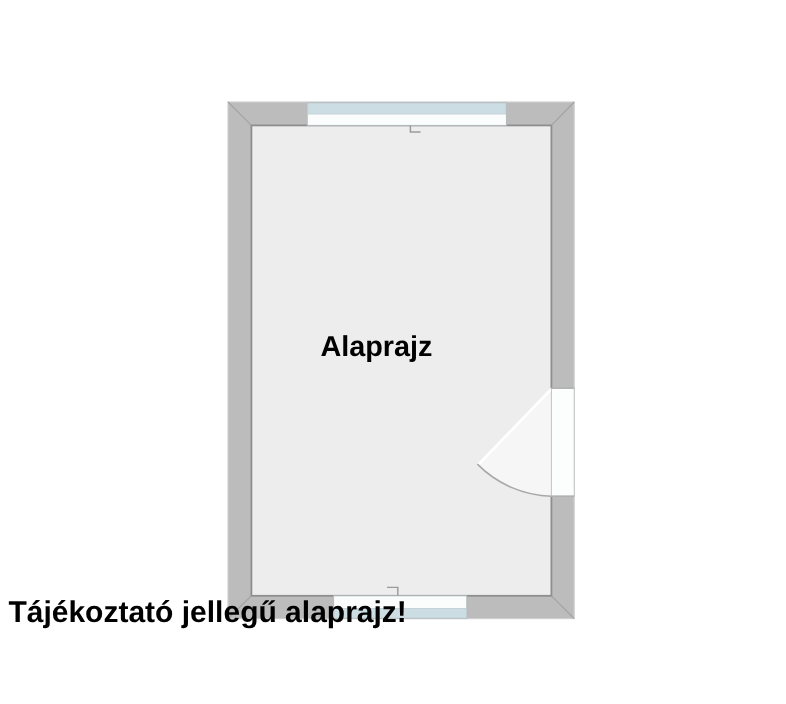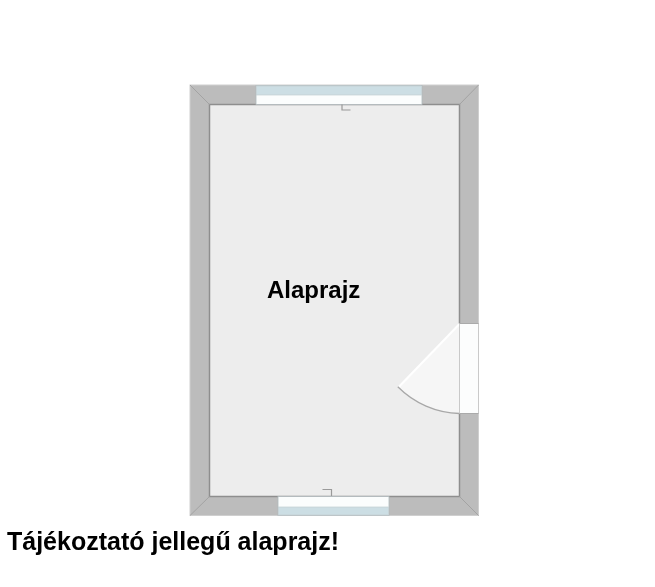--- a/index.html
+++ b/index.html
@@ -26,21 +26,21 @@
     top: 276px;
     font-size: 24px;
     font-weight: 700;
     line-height: 28px;
     color: #000000;
     white-space: nowrap;
   }
   .disclaimer {
     position: absolute;
     left: 7px;
-    top: 527px;
+    top: 496px;
     font-size: 25px;
     font-weight: 700;
     line-height: 28px;
     color: #000000;
     white-space: nowrap;
   }
 </style>
 </head>
 <body>
 

